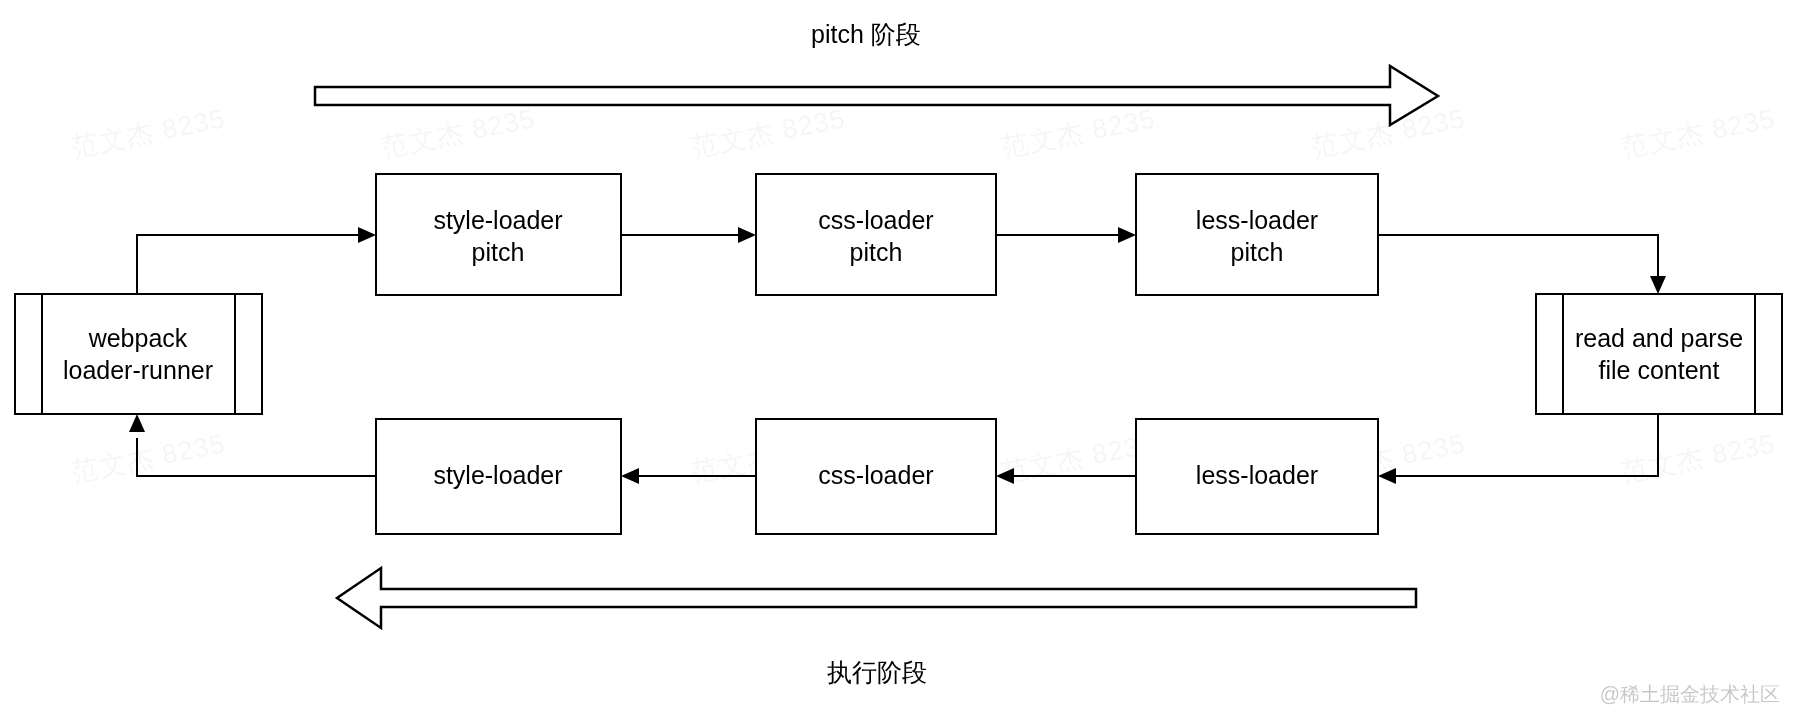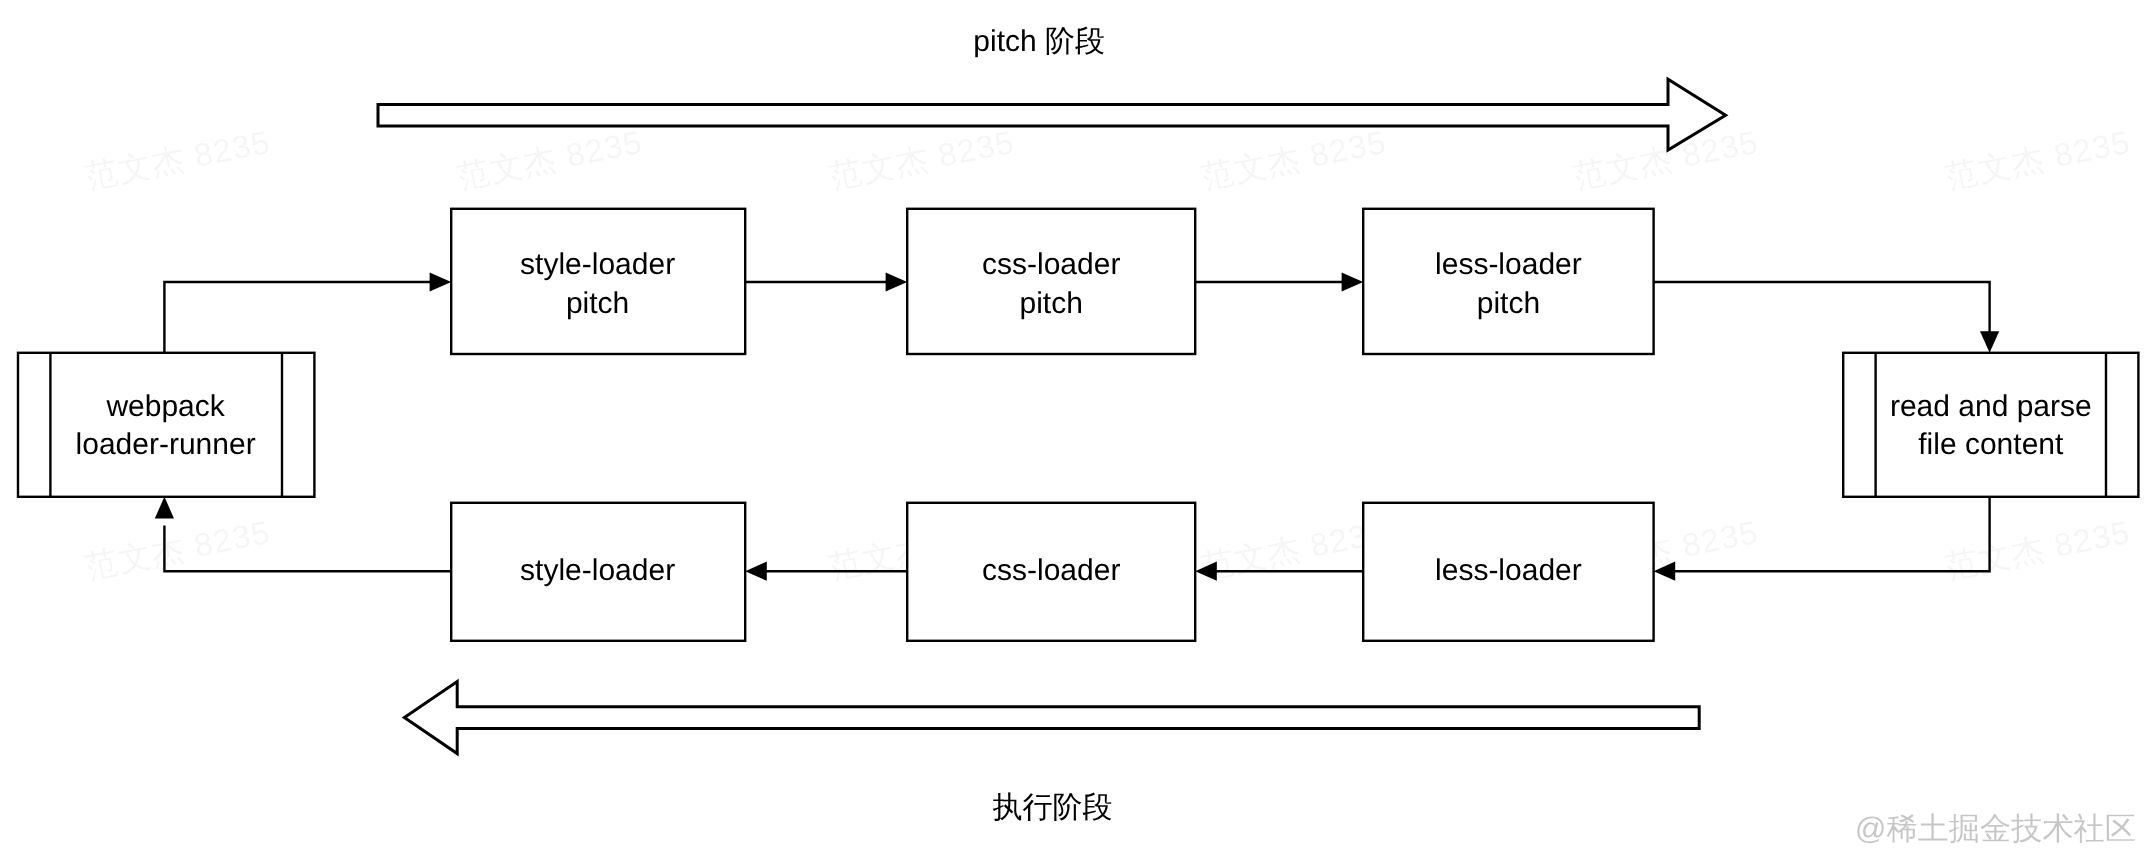--- a/index.html
+++ b/index.html
@@ -73,21 +73,21 @@
     white-space: nowrap;
     user-select: none;
     pointer-events: none;
     letter-spacing: 1px;
   }
   .credit {
     position: absolute;
     right: 14px;
     bottom: 6px;
     font-family: "Liberation Sans", "DejaVu Sans", sans-serif;
-    font-size: 26px;
+    font-size: 20px;
     color: #000000;
     opacity: 0.22;
     white-space: nowrap;
   }
 </style>
 </head>
 <body>
 
 <div id="canvas">
 

